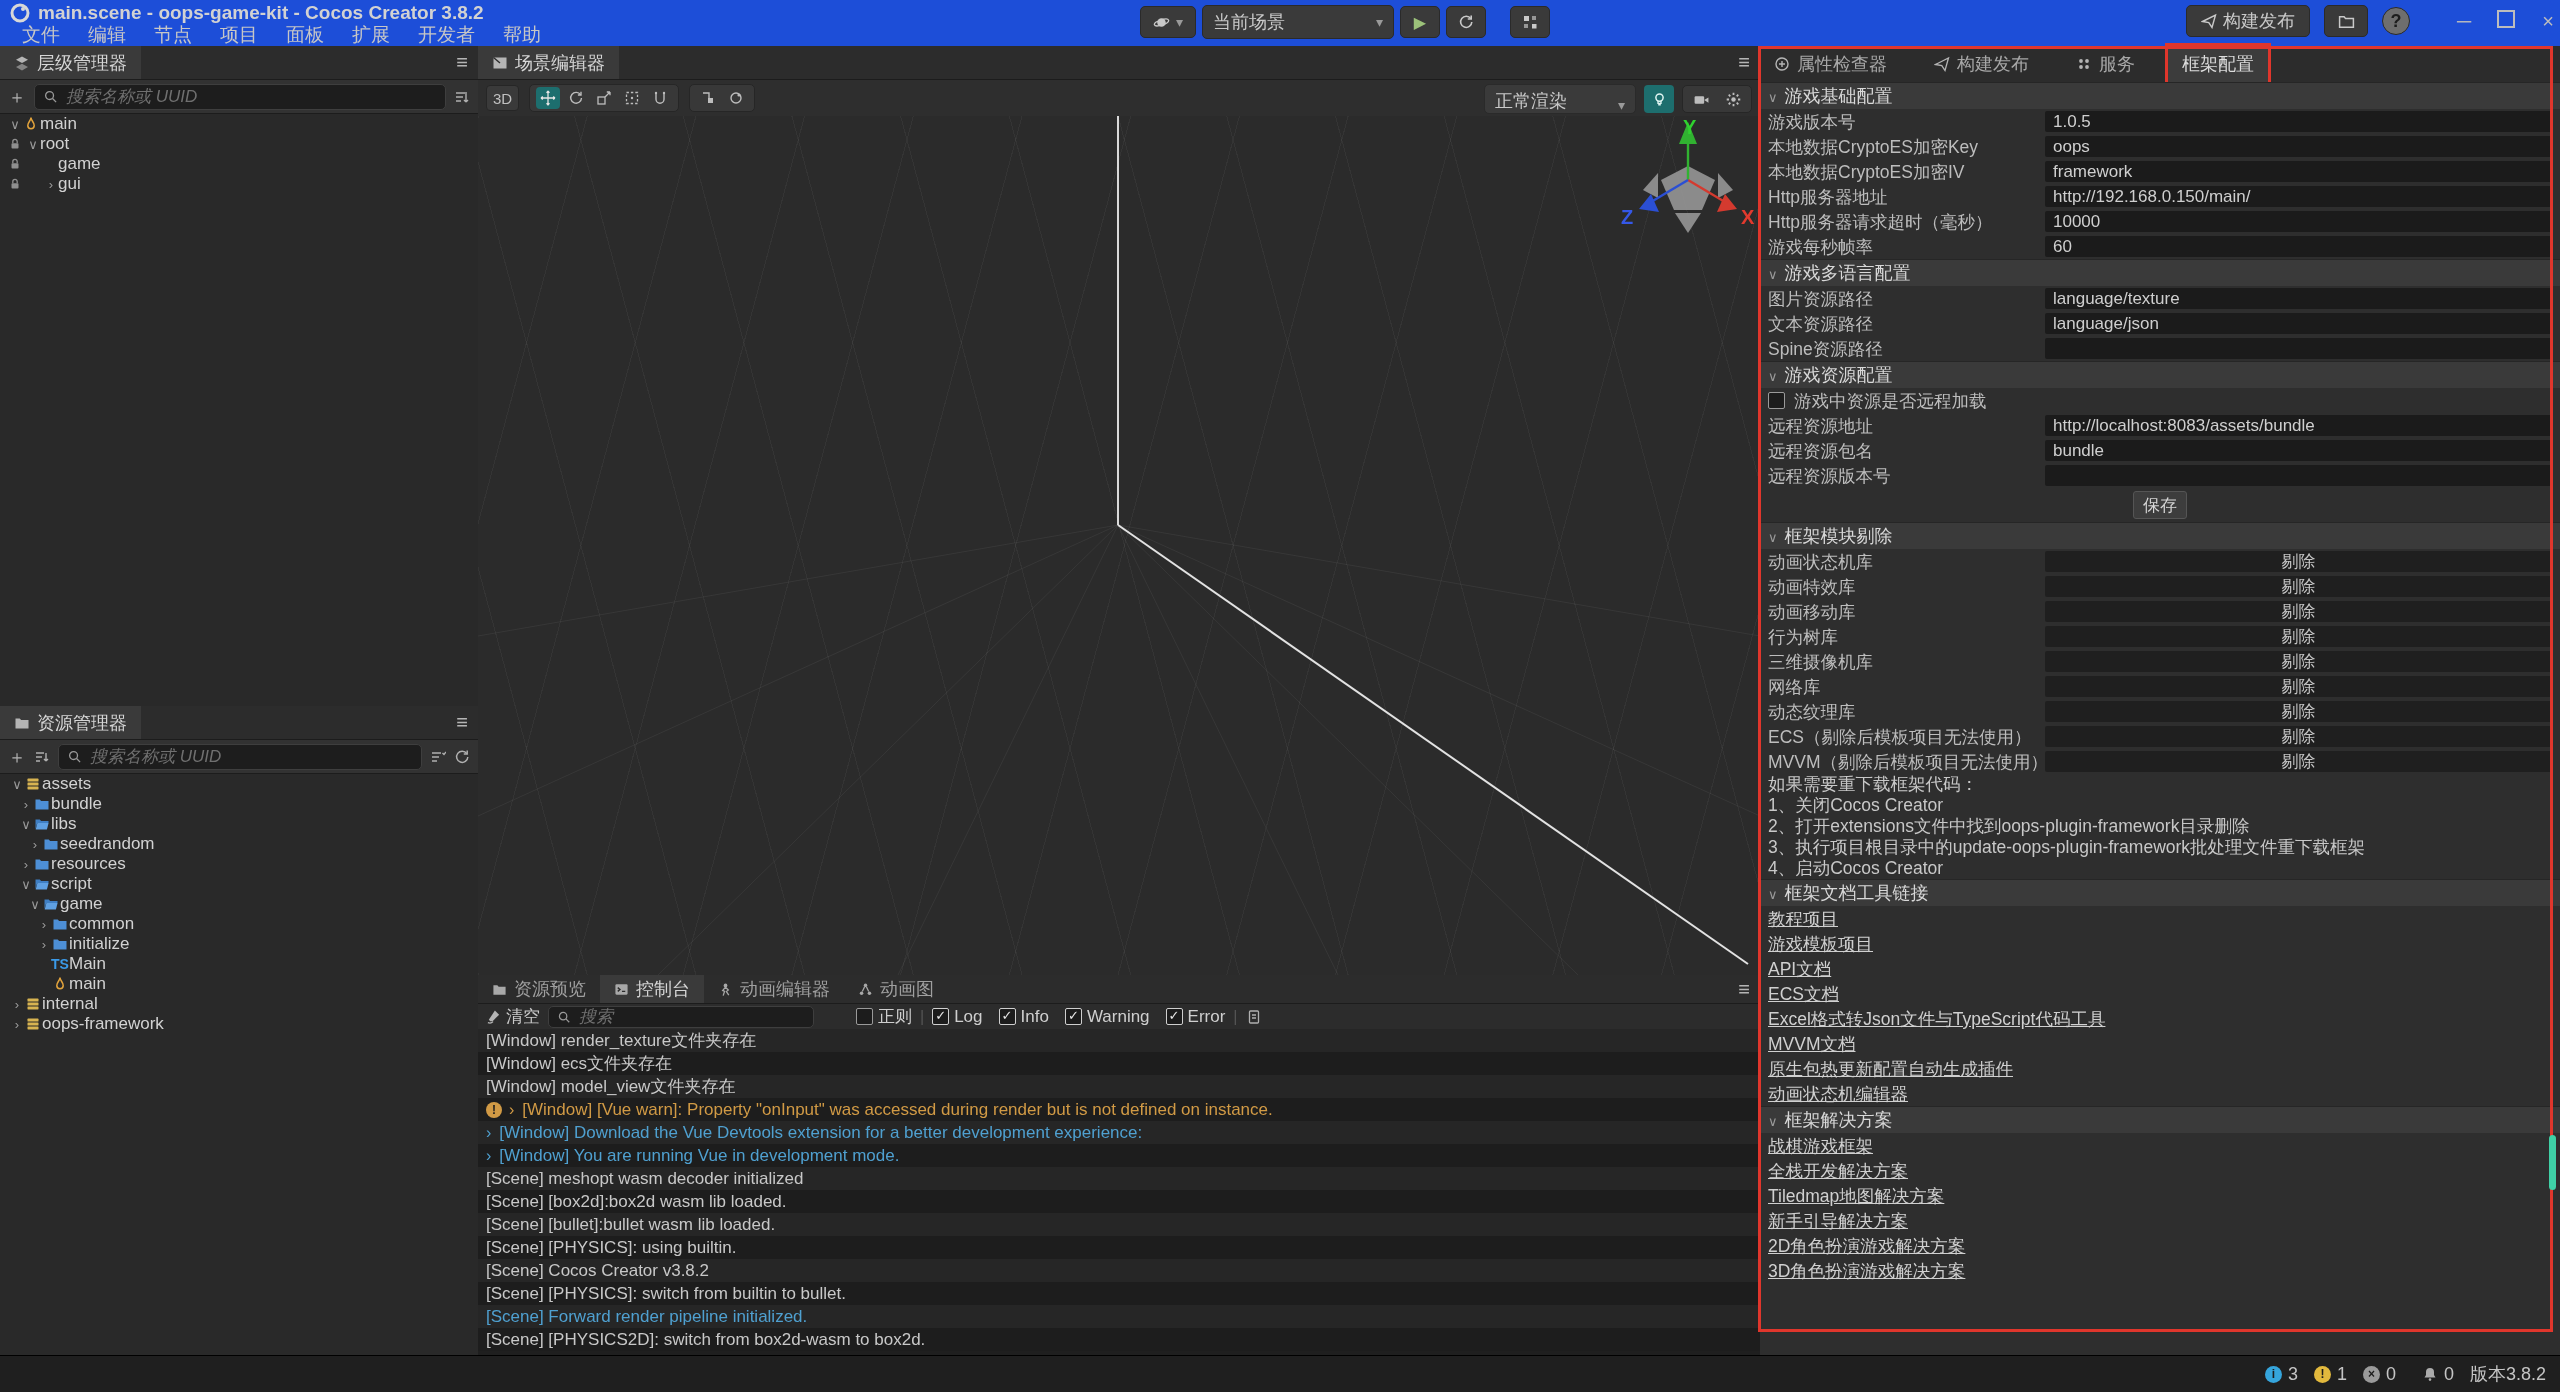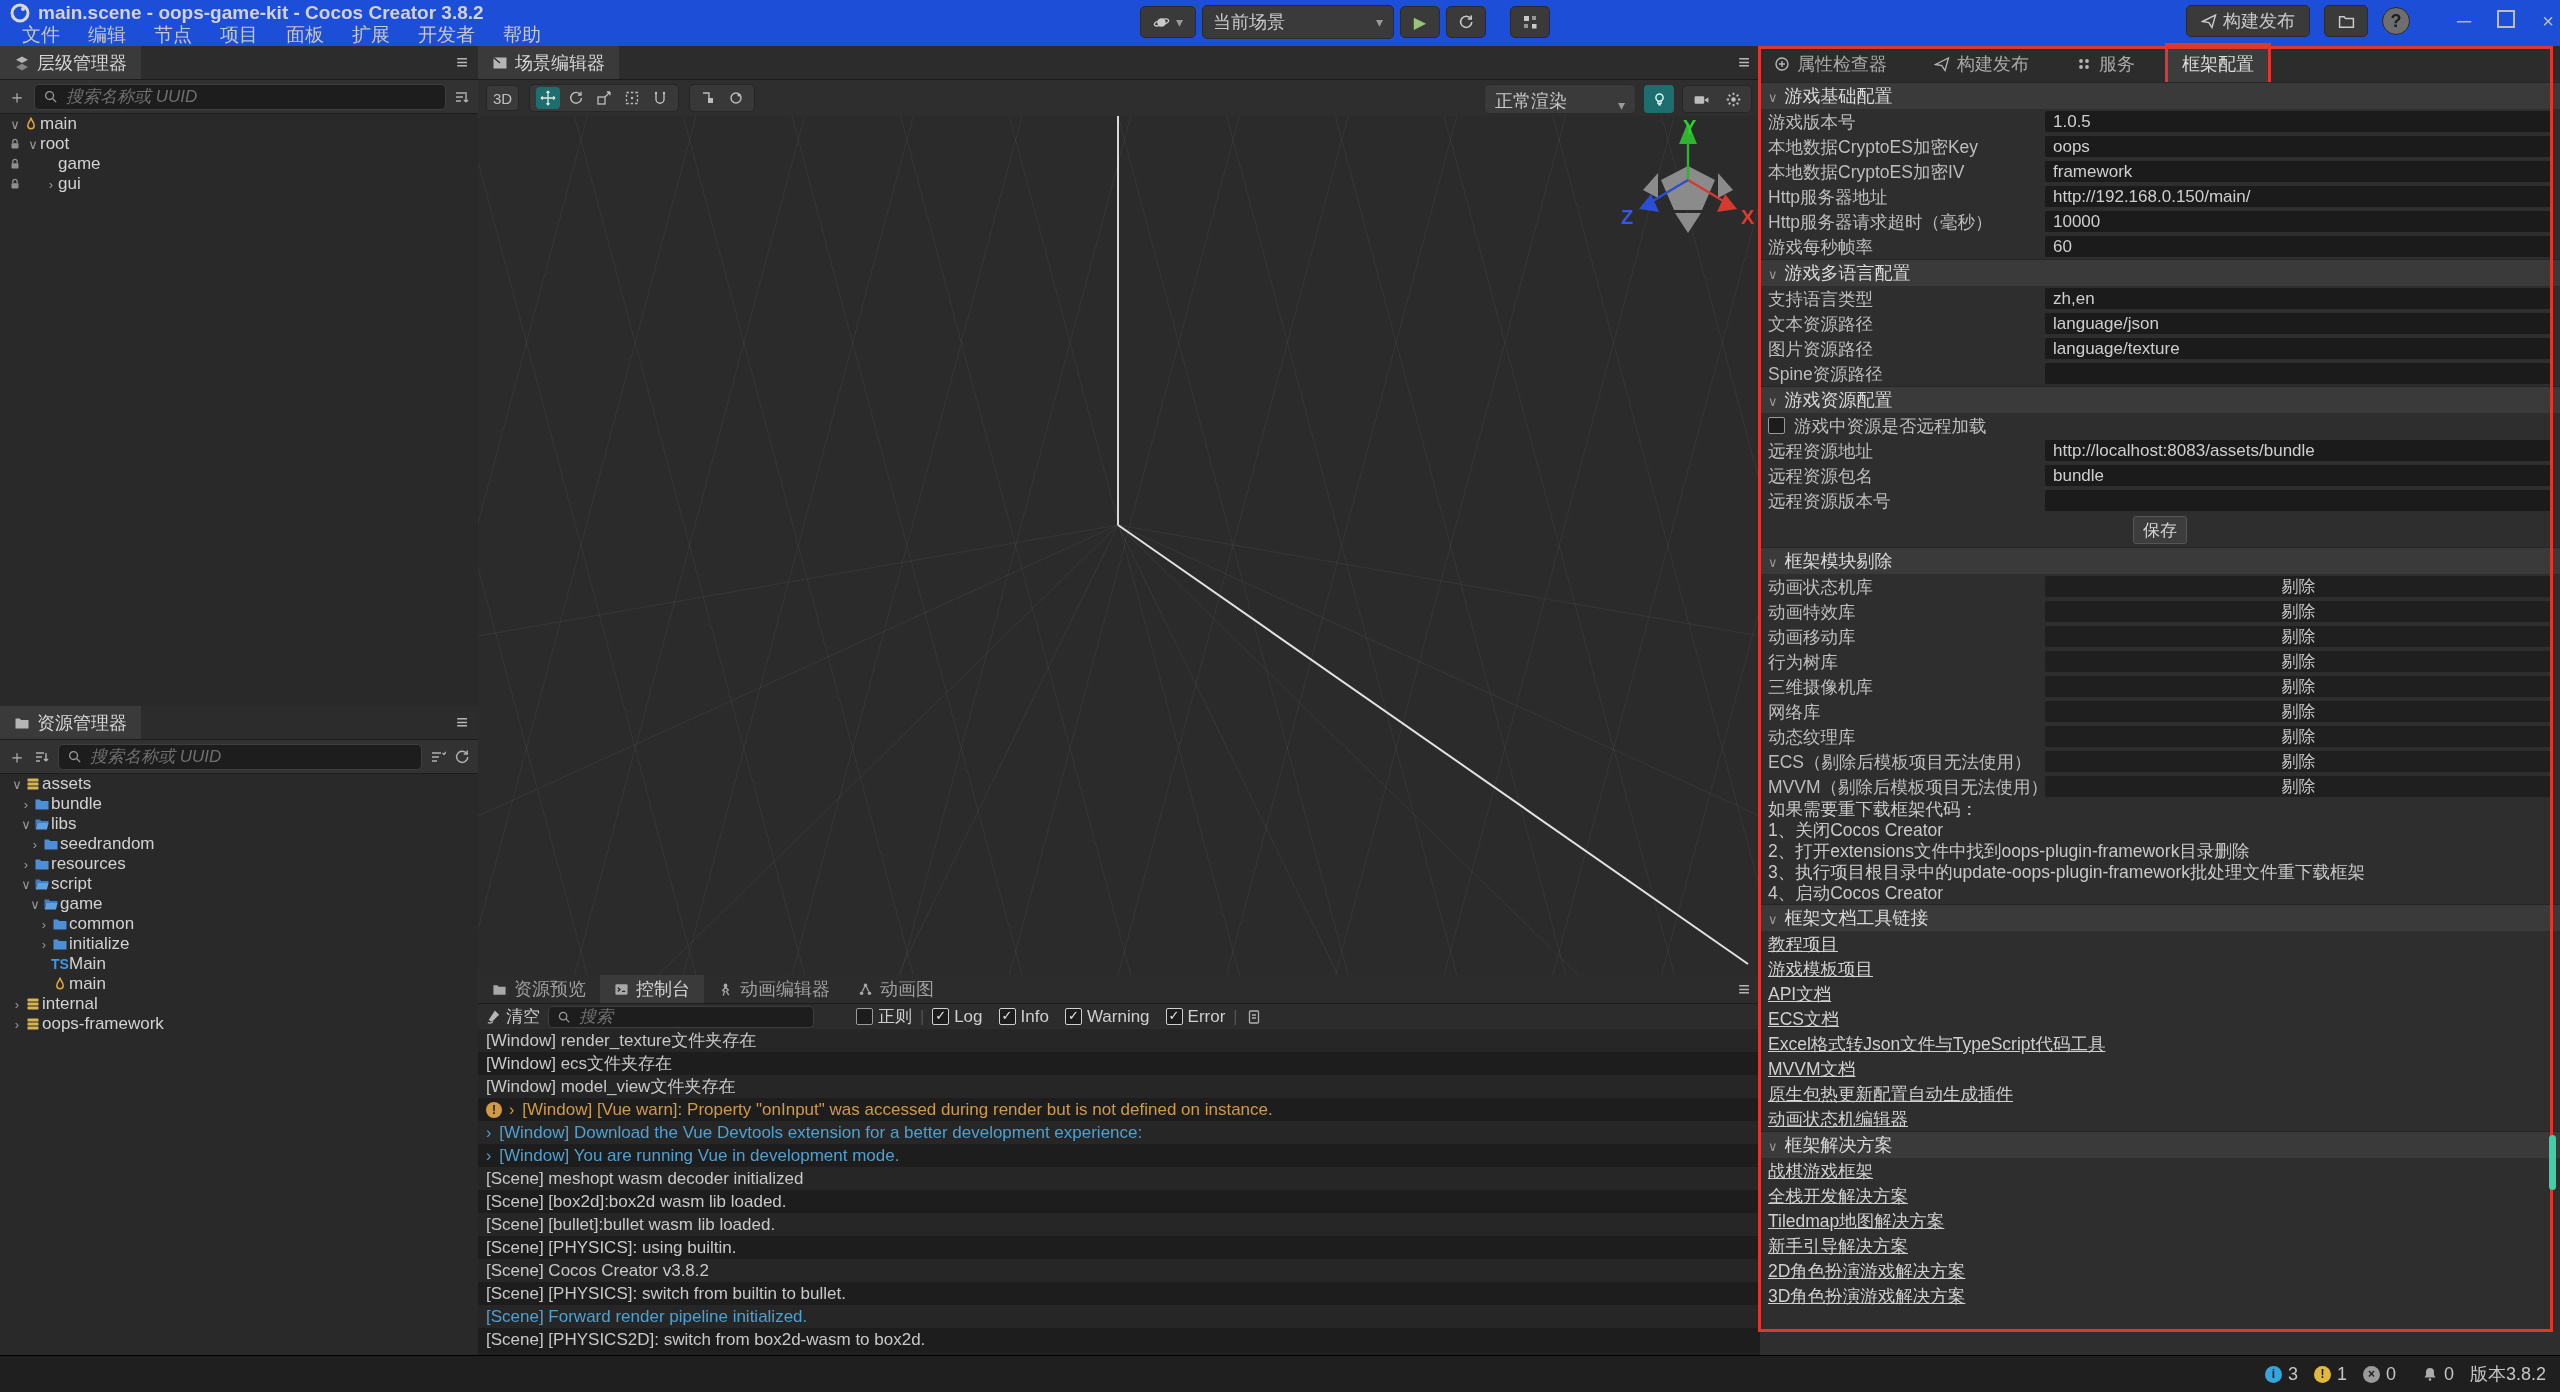--- a/index.html
+++ b/index.html
@@ -751,30 +751,26 @@
           <div class="frow">
             <div class="flabel">Http服务器请求超时（毫秒）</div>
             <div class="fval"><input value="10000" style=""></div>
           </div>
           <div class="frow">
             <div class="flabel">游戏每秒帧率</div>
             <div class="fval"><input value="60" style=""></div>
           </div>
           <div class="sec-h"><span class="chv">∨</span><span>游戏多语言配置</span></div>
           <div class="frow">
-            <div class="flabel">支持语言类型</div>
-            <div class="fval"><input value="zh,en" style=""></div>
+            <div class="flabel">图片资源路径</div>
+            <div class="fval"><input value="language/texture" style=""></div>
           </div>
           <div class="frow">
             <div class="flabel">文本资源路径</div>
             <div class="fval"><input value="language/json" style=""></div>
-          </div>
-          <div class="frow">
-            <div class="flabel">图片资源路径</div>
-            <div class="fval"><input value="language/texture" style=""></div>
           </div>
           <div class="frow">
             <div class="flabel">Spine资源路径</div>
             <div class="fval"><input style=""></div>
           </div>
           <div class="sec-h"><span class="chv">∨</span><span>游戏资源配置</span></div>
           <div class="cbrow">
             <span class="cb"></span>
             <span>游戏中资源是否远程加载</span>
           </div>

